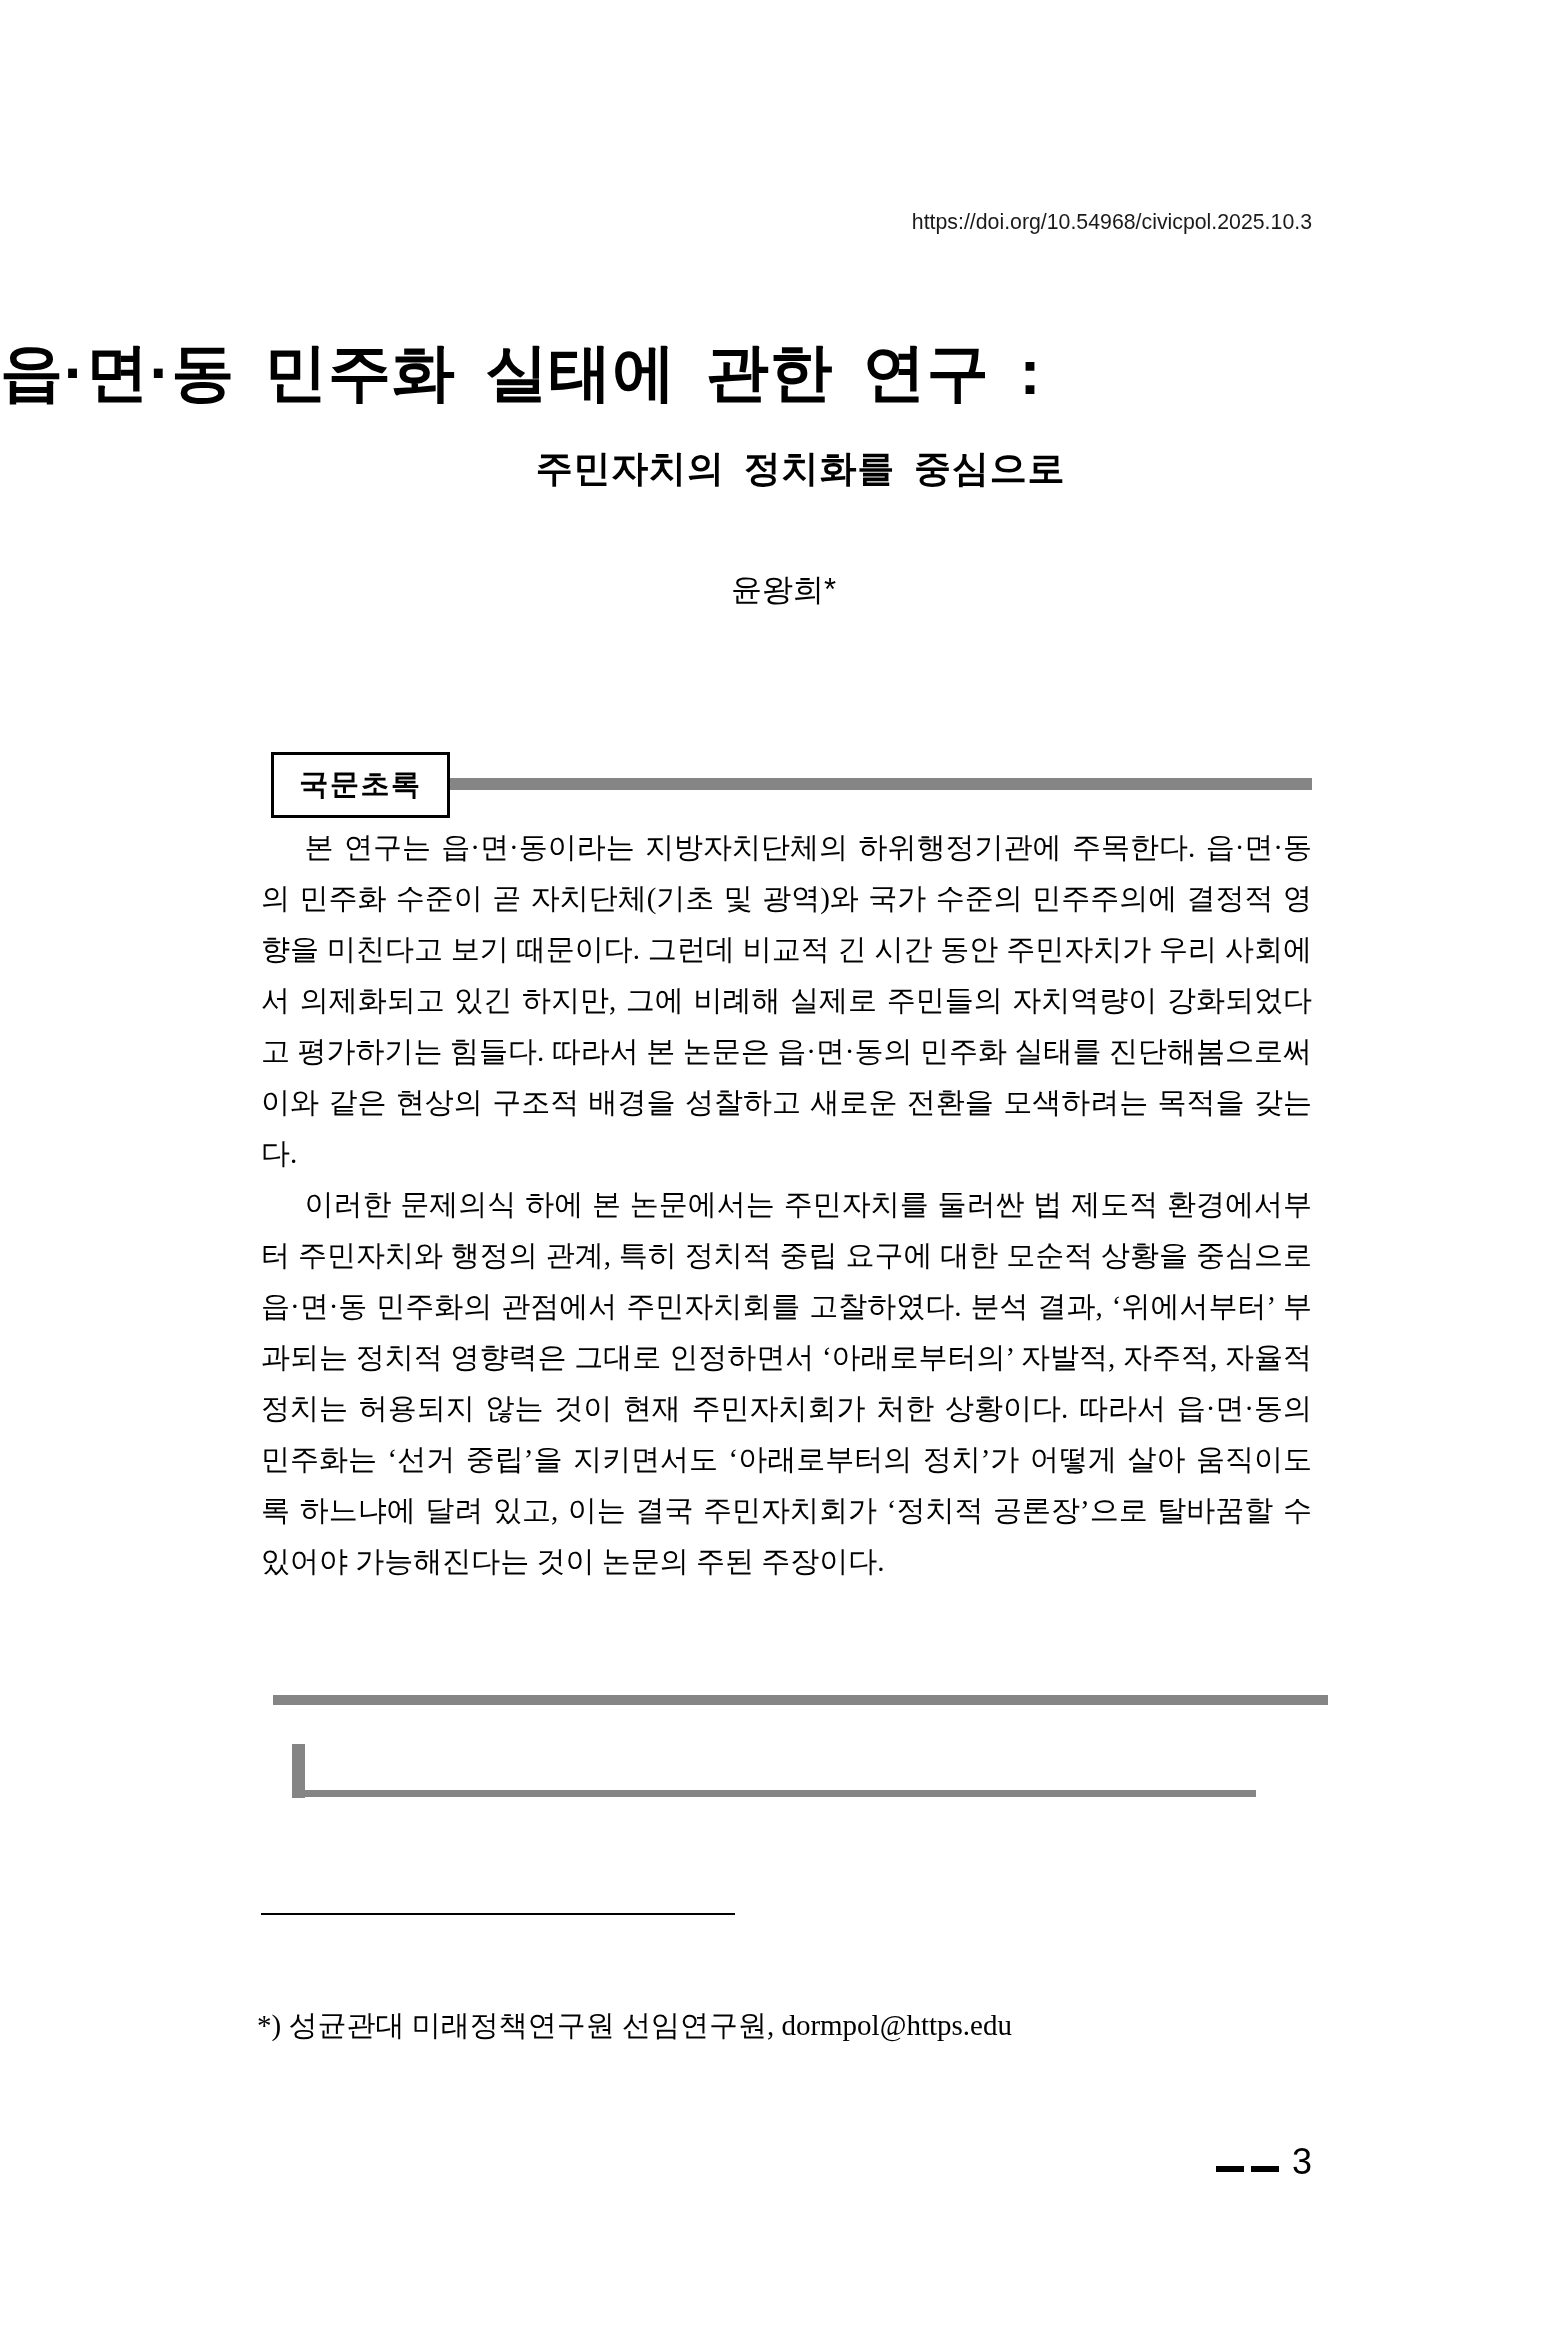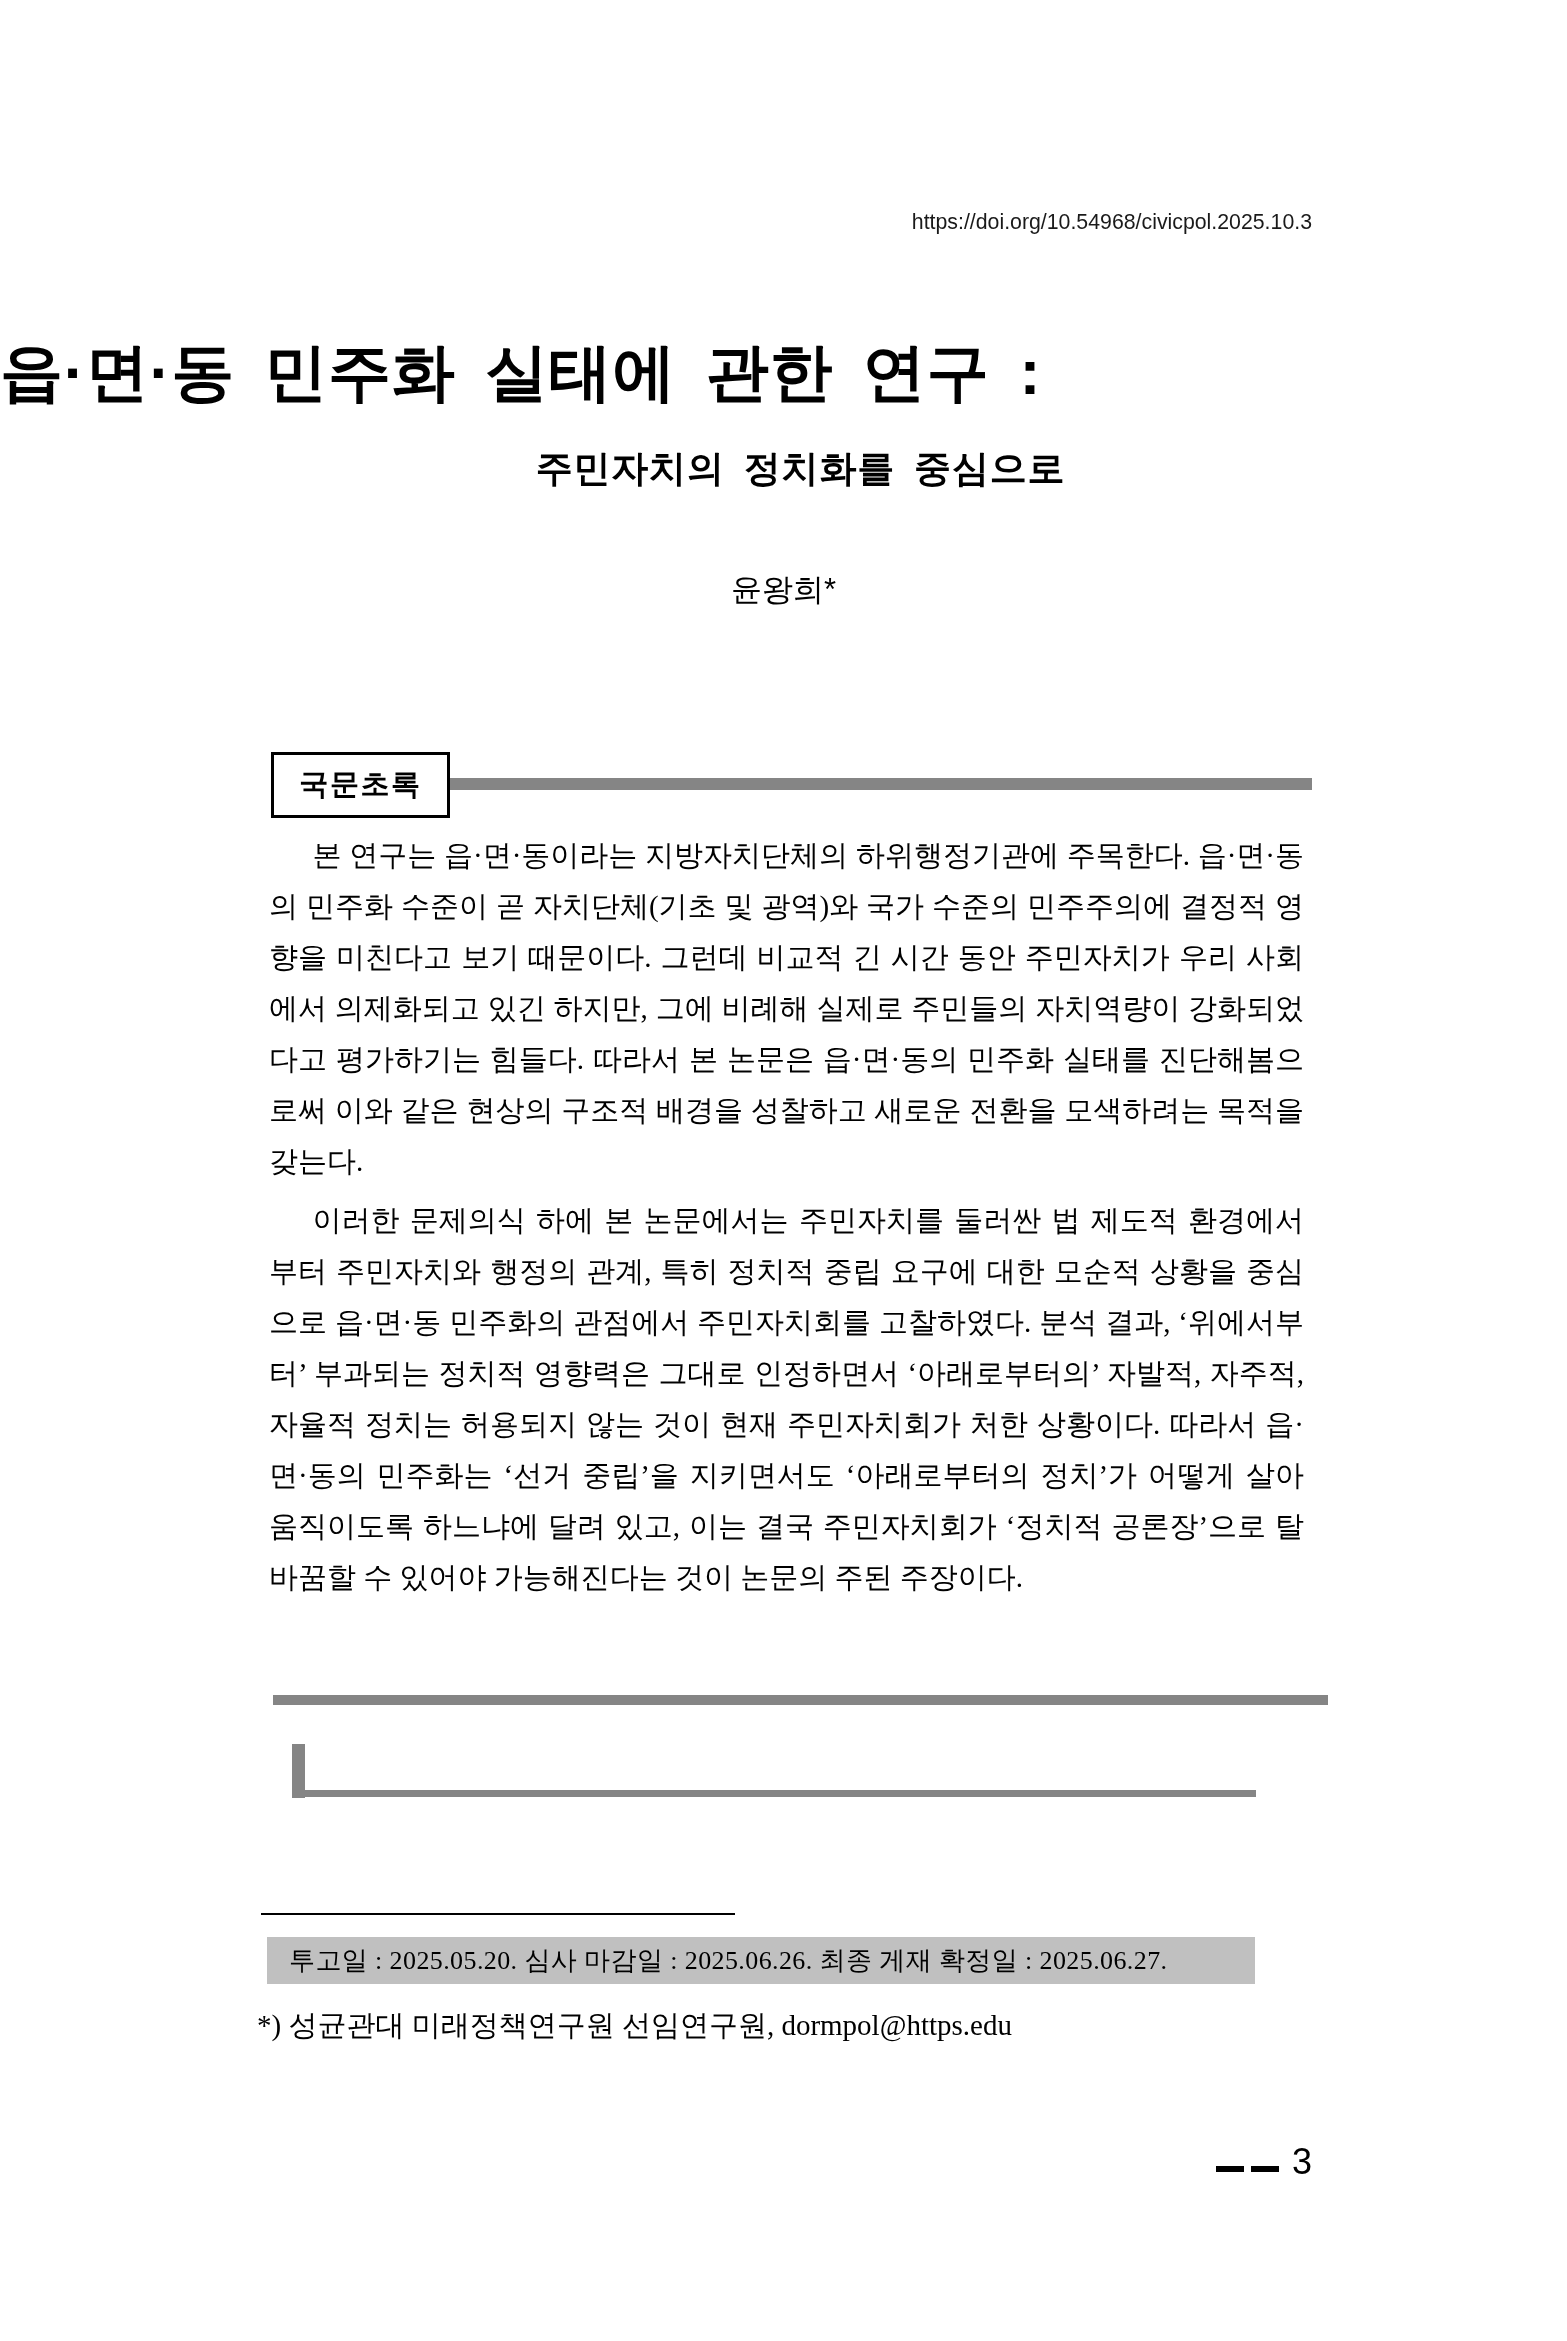--- a/index.html
+++ b/index.html
@@ -51,21 +51,21 @@
   }
   .abs-top-rule{
     position:absolute;left:443px;top:778px;width:869px;height:12px;
     background:var(--rule-gray);z-index:1;
   }
   .abs-body{
     position:absolute;left:261px;top:822px;width:1051px;
     font-size:29px;line-height:51px;
     text-align:justify;text-justify:inter-word;
   }
-  .abs-body p{margin:8px;text-indent:1.5em;}
+  .abs-body p{margin:0;text-indent:1.5em;}
   .abs-bottom-rule{
     position:absolute;left:273px;top:1695px;width:1055px;height:10.3px;
     background:var(--rule-gray);
   }
   .kw-vbar{
     position:absolute;left:292px;top:1744px;width:12.6px;height:54px;
     background:var(--rule-gray);
   }
   .kw-underline{
     position:absolute;left:292px;top:1790px;width:964px;height:7.1px;
@@ -129,21 +129,20 @@
 
   <div class="abs-bottom-rule"></div>
 
   <div class="kw-vbar"></div>
 
 
   <div class="kw-underline"></div>
 
   <div class="fn-rule"></div>
 
-  <div class="dates-bar">투고일 : 2025.05.20. 심사 마감일 : 2025.06.26. 최종 게재 확정일 : 2025.06.27.</div>
 
   <div class="footnote">*) 성균관대 미래정책연구원 선임연구원, dormpol@https.edu</div>
 
   <div class="page-number">
     <span class="dash"></span>
     <span class="dash"></span>
     <span class="num">3</span>
   </div>
 
 </div>

